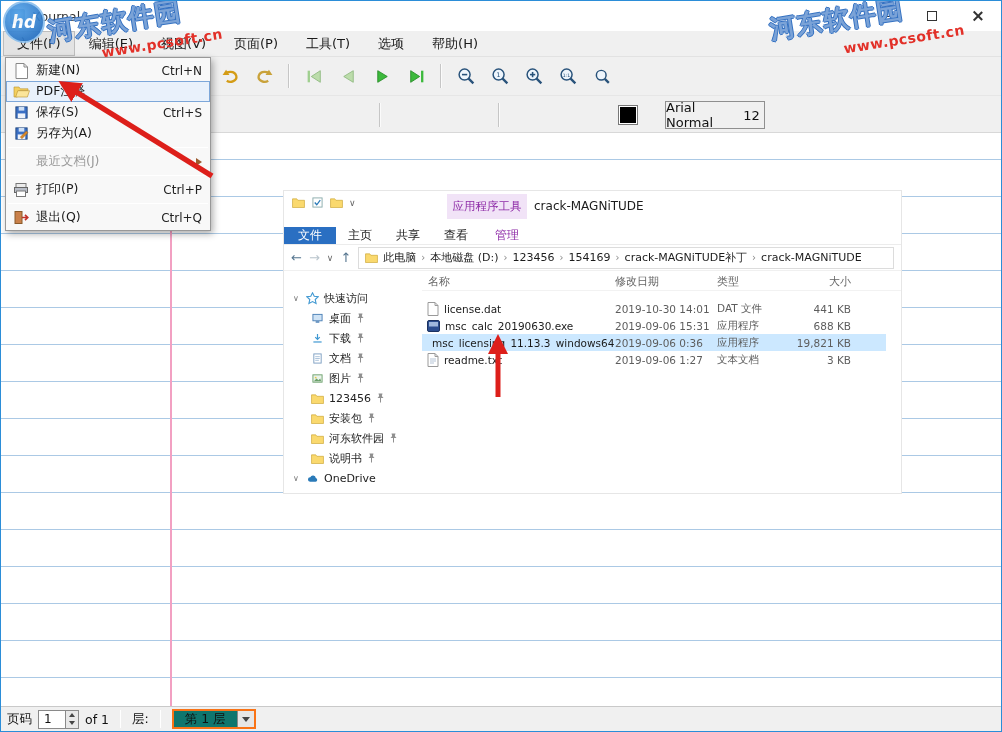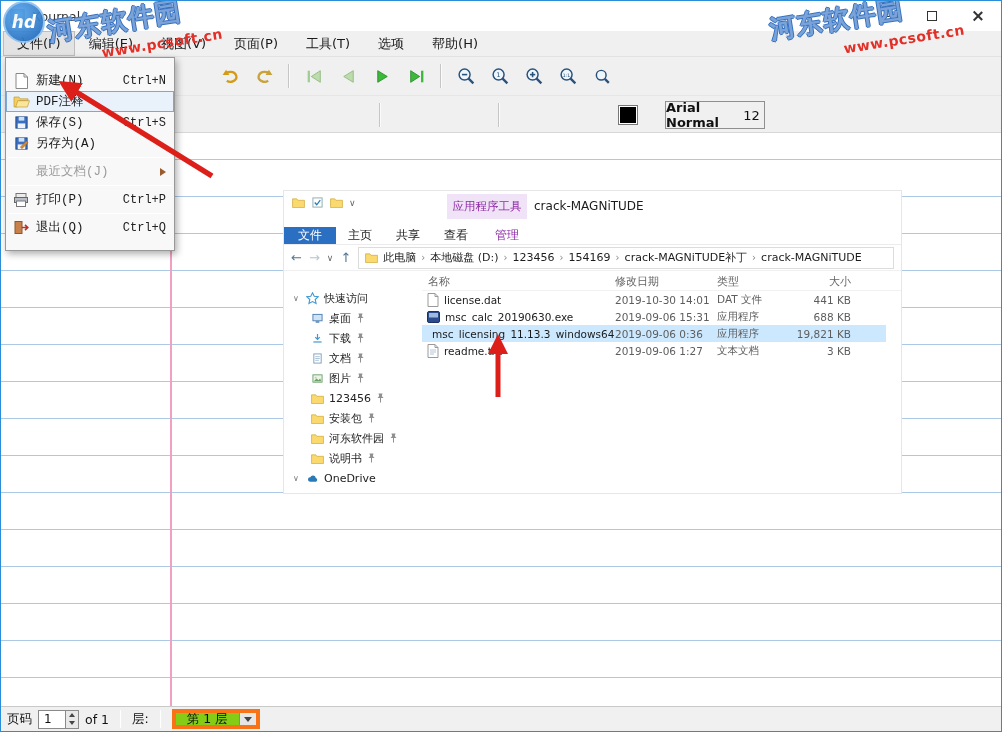--- a/index.html
+++ b/index.html
@@ -28,21 +28,21 @@
   
   .toolbar{background:#f0f0f0;}
   .tb1{height:38px;display:flex;align-items:center;padding-left:212px;}
   .tbtn{width:30px;height:30px;display:flex;align-items:center;justify-content:center;margin:0 2px;}
   .tbtn svg{width:19px;height:19px;}
   .tsep{width:2px;height:24px;border-left:1px solid #c6c6c6;border-right:1px solid #fbfbfb;margin:0 7px;}
   .tb2{position:relative;height:38px;border-top:1px solid #e6e6e6;border-bottom:1px solid #d8d8d8;}
   .tsep-abs{position:absolute;top:7px;width:2px;height:24px;border-left:1px solid #c6c6c6;border-right:1px solid #fbfbfb;}
   .color-swatch{position:absolute;left:617px;top:9px;width:20px;height:20px;background:#000;border:1px solid #777;box-shadow:inset 0 0 0 1px #fff;}
   .font-btn{position:absolute;top:5px;height:28px;display:flex;align-items:center;justify-content:center;background:#f0f0f0;border:1px solid #8f8f8f;font-size:13px;color:#111;}
-  .fb-name{left:664px;width:75px;font-weight:bold;}
+  .fb-name{left:664px;width:75px;}
   .fb-size{left:738px;width:26px;border-left:none;}
 
   
   .canvas{position:relative;height:573px;background-color:#fff;background-image:
     linear-gradient(to right,transparent 169px,#f2a0c2 169px,#f2a0c2 171px,transparent 171px),
     repeating-linear-gradient(to bottom,transparent 0,transparent 26px,#abc9e5 26px,#abc9e5 27px,transparent 27px,transparent 37px);}
 
   
   .explorer{position:absolute;left:283px;top:58px;width:617px;height:302px;background:#fff;font-size:11px;color:#222;box-shadow:0 0 0 1px #e6e6e6;}
   .ex-top{position:relative;height:28px;}
@@ -64,30 +64,30 @@
   .ex-side{width:138px;padding-top:17px;}
   .side-item{height:20px;display:flex;align-items:center;gap:5px;padding-left:27px;white-space:nowrap;}
   .side-item.root{padding-left:9px;gap:5px;}
   .exp{font-size:8px;color:#777;width:8px;}
   .ex-main{flex:1;padding-top:2px;font-size:10.5px;}
   .cols{display:flex;height:18px;align-items:center;color:#666;border-bottom:1px solid #f2f2f2;font-size:11px;}
   .col-name{width:193px;padding-left:6px;}
   .col-date{width:102px;}
   .col-type{width:62px;}
   .col-size{width:78px;text-align:right;padding-right:6px;}
-  .rows{}
+  .rows{margin-top:9px;}
   .file-row{display:flex;align-items:center;height:17px;width:464px;}
   .file-row.selected{background:#cce8ff;}
   .fc-name{width:193px;display:flex;align-items:center;gap:5px;padding-left:5px;white-space:nowrap;overflow:hidden;color:#1b1b1b;}
   .fc-date{width:102px;color:#5d5d5d;}
   .fc-type{width:62px;color:#5d5d5d;}
   .fc-size{width:78px;text-align:right;color:#5d5d5d;padding-right:6px;}
 
   
-  .file-menu{position:absolute;left:4px;top:56px;width:170px;background:#f8f8f8;border:1px solid #989898;box-shadow:2px 3px 7px rgba(0,0,0,.32);z-index:20;padding:12px 0;font-family:Liberation Mono, monospace;}
+  .file-menu{position:absolute;left:4px;top:56px;width:206px;background:#f8f8f8;border:1px solid #989898;box-shadow:2px 3px 7px rgba(0,0,0,.32);z-index:20;padding:2px 0;}
   .fm-item{height:21px;display:flex;align-items:center;padding:0 7px 0 5px;font-size:12.5px;color:#1a1a1a;border:1px solid transparent;}
   .fm-item.highlight{background:#e9f1fb;border-color:#7da7d9;}
   .fm-icon{width:18px;height:16px;margin-right:6px;display:flex;align-items:center;justify-content:center;}
   .fm-label{flex:1;}
   .fm-shortcut{font-size:12px;color:#222;}
   .fm-item.disabled .fm-label{color:#9a9a9a;}
   .fm-sub-arrow{width:0;height:0;border-top:4px solid transparent;border-bottom:4px solid transparent;border-left:6px solid #9a5b2e;}
   .fm-sep{height:1px;background:#dadada;border-bottom:1px solid #fff;margin:3px 2px;}
 
   
@@ -110,21 +110,21 @@
   
   .statusbar{height:25px;background:#f0f0f0;border-top:1px solid #c9c9c9;display:flex;align-items:center;padding-left:6px;gap:6px;font-size:12.5px;}
   .spin{display:flex;height:19px;border:1px solid #8a8a8a;background:#fff;}
   .spin-value{width:26px;display:flex;align-items:center;padding-left:5px;font-size:12px;}
   .spin-btns{width:13px;display:flex;flex-direction:column;border-left:1px solid #8a8a8a;}
   .spin-btn{flex:1;display:flex;align-items:center;justify-content:center;background:#e8e8e8;}
   .tri-up{width:0;height:0;border-left:3px solid transparent;border-right:3px solid transparent;border-bottom:4px solid #444;}
   .tri-down{width:0;height:0;border-left:3px solid transparent;border-right:3px solid transparent;border-top:4px solid #444;}
   .tri-down.big{border-left-width:4px;border-right-width:4px;border-top-width:5px;}
   .sb-sep{width:1px;height:18px;background:#c2c2c2;border-right:1px solid #fff;margin:0 5px;}
-  .layer-combo{display:flex;align-items:center;height:20px;border:4px solid #f97316;background:#84cc16;}
+  .layer-combo{display:flex;align-items:center;height:20px;border:2px solid #f97316;background:#0f766e;}
   .layer-value{padding:0 11px;}
   .combo-arrow{width:17px;height:100%;border-left:1px solid #8a8a8a;display:flex;align-items:center;justify-content:center;background:#e6e6e6;}
 
   .i12{width:13px;height:11px;}
   .i13{width:13px;height:13px;}
 </style>
 </head>
 <body>
 
 <div class="window">

